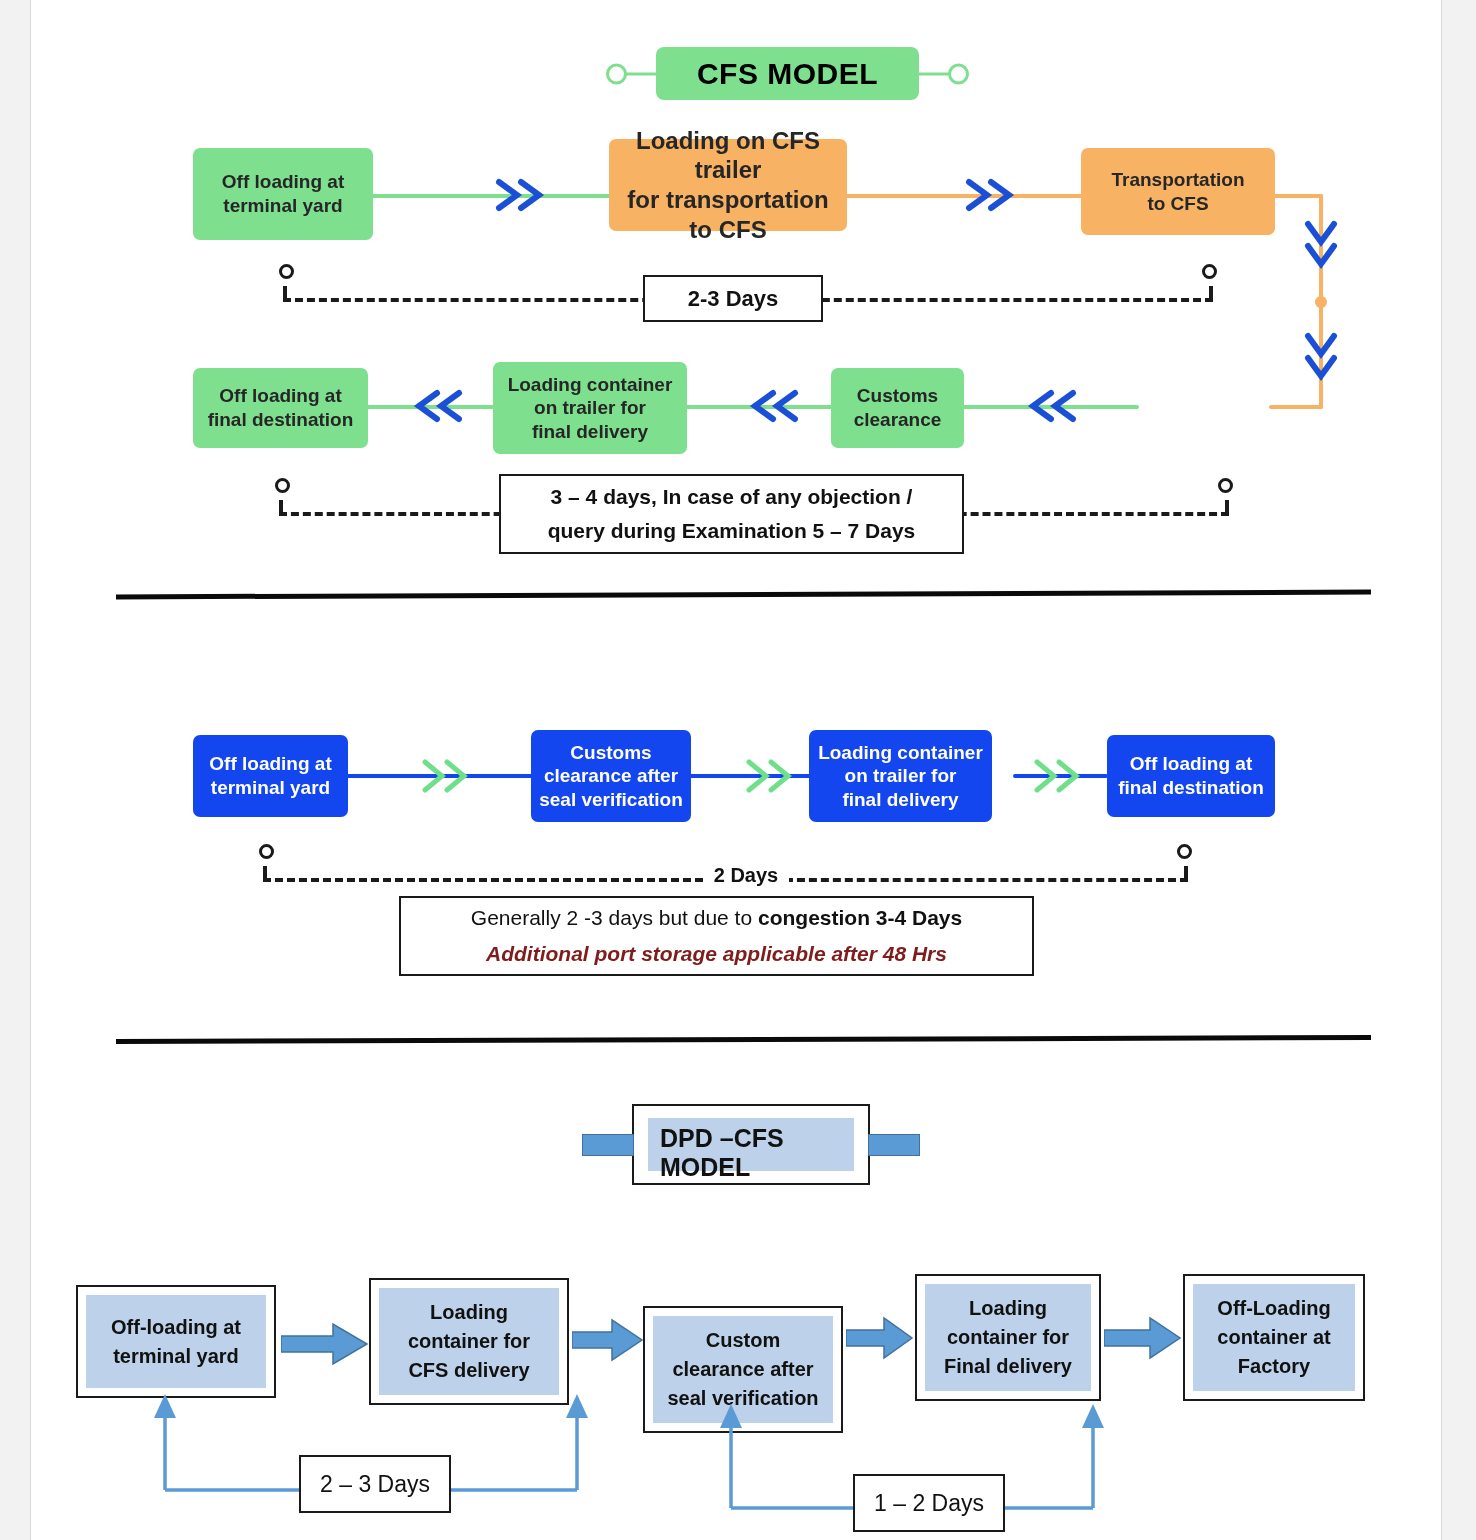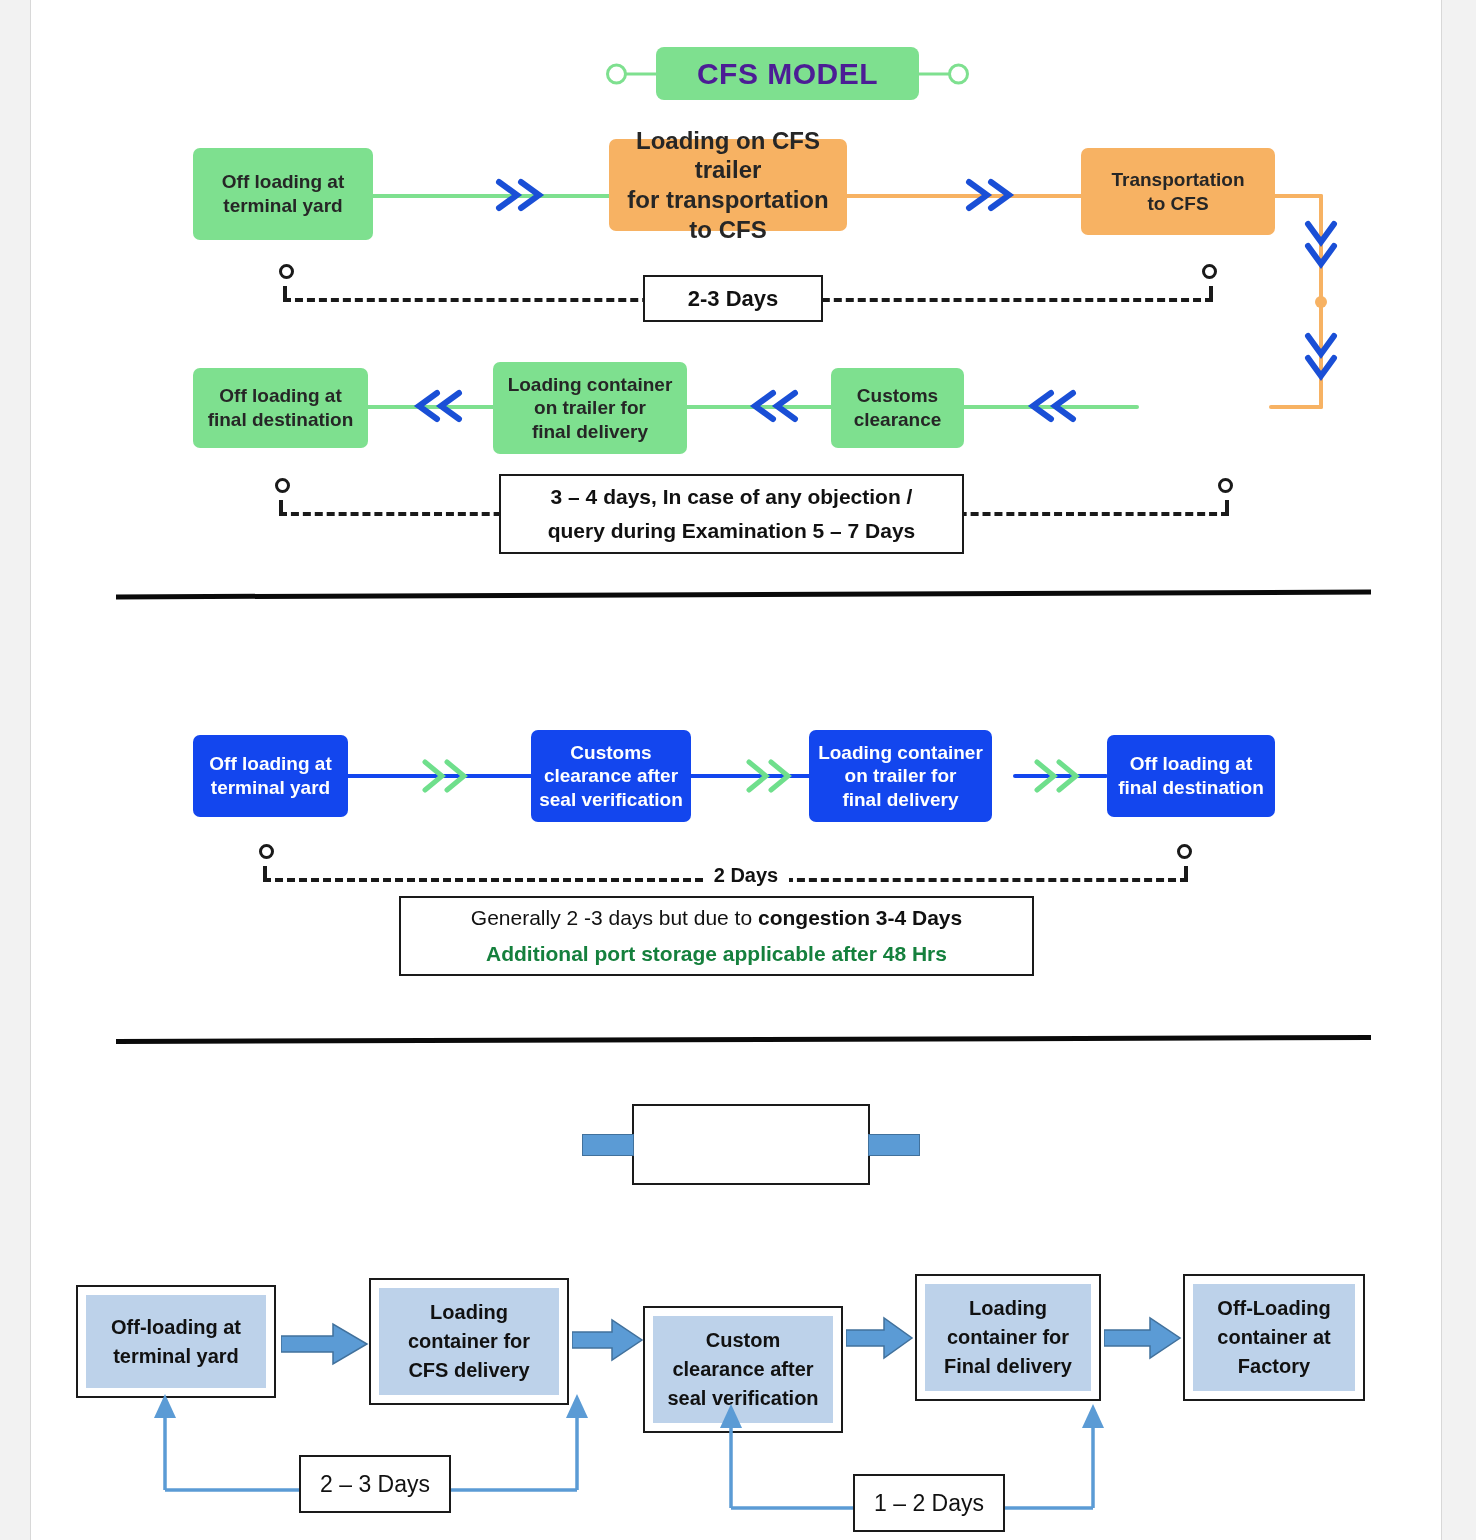--- a/index.html
+++ b/index.html
@@ -140,21 +140,21 @@
   .fb{position:absolute;}
 </style>
 </head>
 <body>
 
 <div id="page">
 
   <div class="banner" style="left:625px;top:47px;width:263px;height:53px;background:#7ee08f;color:#7ee08f;font-size:30px;">
     <span class="cap left" style="background:#7ee08f;"></span>
     <span class="knob left"></span>
-    <span style="color:#4c1d95;">CFS MODEL</span>
+    <span style="color:#000000;">CFS MODEL</span>
     <span class="cap right" style="background:#7ee08f;"></span>
     <span class="knob right"></span>
   </div>
 
   <div class="hline gline" style="left:340px;top:194px;width:275px;"></div>
   <div class="hline oline" style="left:810px;top:194px;width:275px;"></div>
   <div class="hline oline" style="left:1238px;top:194px;width:54px;"></div>
   <div class="vline oline" style="left:1288px;top:194px;height:215px;"></div>
   <div class="hline oline" style="left:1238px;top:405px;width:54px;"></div>
   <div class="abs" style="left:1284px;top:296px;width:12px;height:12px;border-radius:50%;background:#f7b263;"></div>
@@ -296,26 +296,27 @@
     <div class="tick" style="right:0;height:12px;"></div>
     <div class="circ" style="left:-4px;top:-22px;"></div>
     <div class="circ" style="right:-4px;top:-22px;"></div>
   </div>
   <div class="abs" style="left:672px;top:864px;width:86px;text-align:center;font-size:20px;font-weight:bold;color:#111;background:#fff;">2 Days</div>
 
   <div class="labelbox" style="left:348px;top:896px;width:635px;height:80px;font-size:21px;line-height:1.7;margin-left:20px;">
     <span class="l1">
       <span>Generally 2 -3 days but due to </span><span style="font-weight:bold;">congestion 3-4 Days</span>
     </span>
-    <span class="l2" style="color:#15803d;font-weight:bold;">Additional port storage applicable after 48 Hrs</span>
+    <span class="l2" style="color:#7f1d1d;font-weight:bold;font-style:italic;">Additional port storage applicable after 48 Hrs</span>
   </div>
 
   <div class="sep" style="left:85px;top:1037px;width:1255px;transform:rotate(-0.18deg);"></div>
 
   <div class="cfsbanner" style="left:601px;top:1104px;width:238px;height:81px;">
+    <div class="inner">DPD –CFS MODEL</div>
     <div class="tab left"></div>
     <div class="tab right"></div>
   </div>
 
   <div class="snode" style="left:45px;top:1285px;width:200px;height:113px;">
     <div class="fill">Off-loading at<br>terminal yard</div>
   </div>
   <div class="snode" style="left:338px;top:1278px;width:200px;height:127px;">
     <div class="fill">Loading<br>container for<br>CFS delivery</div>
   </div>

